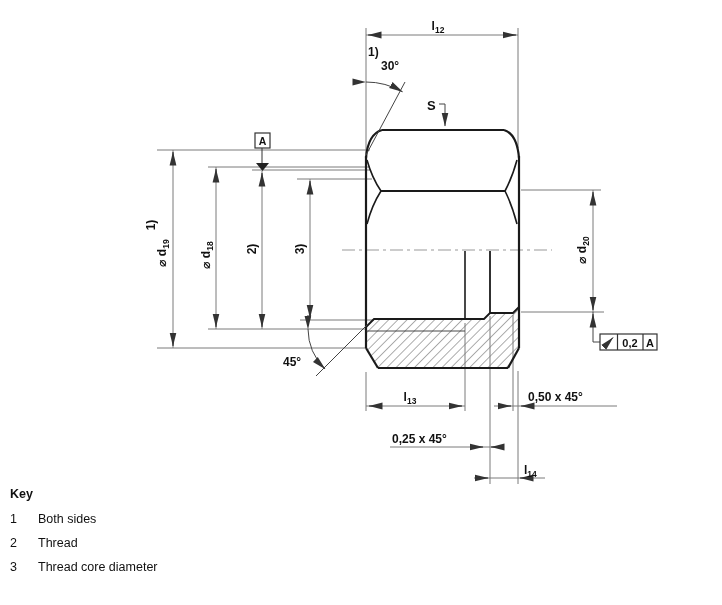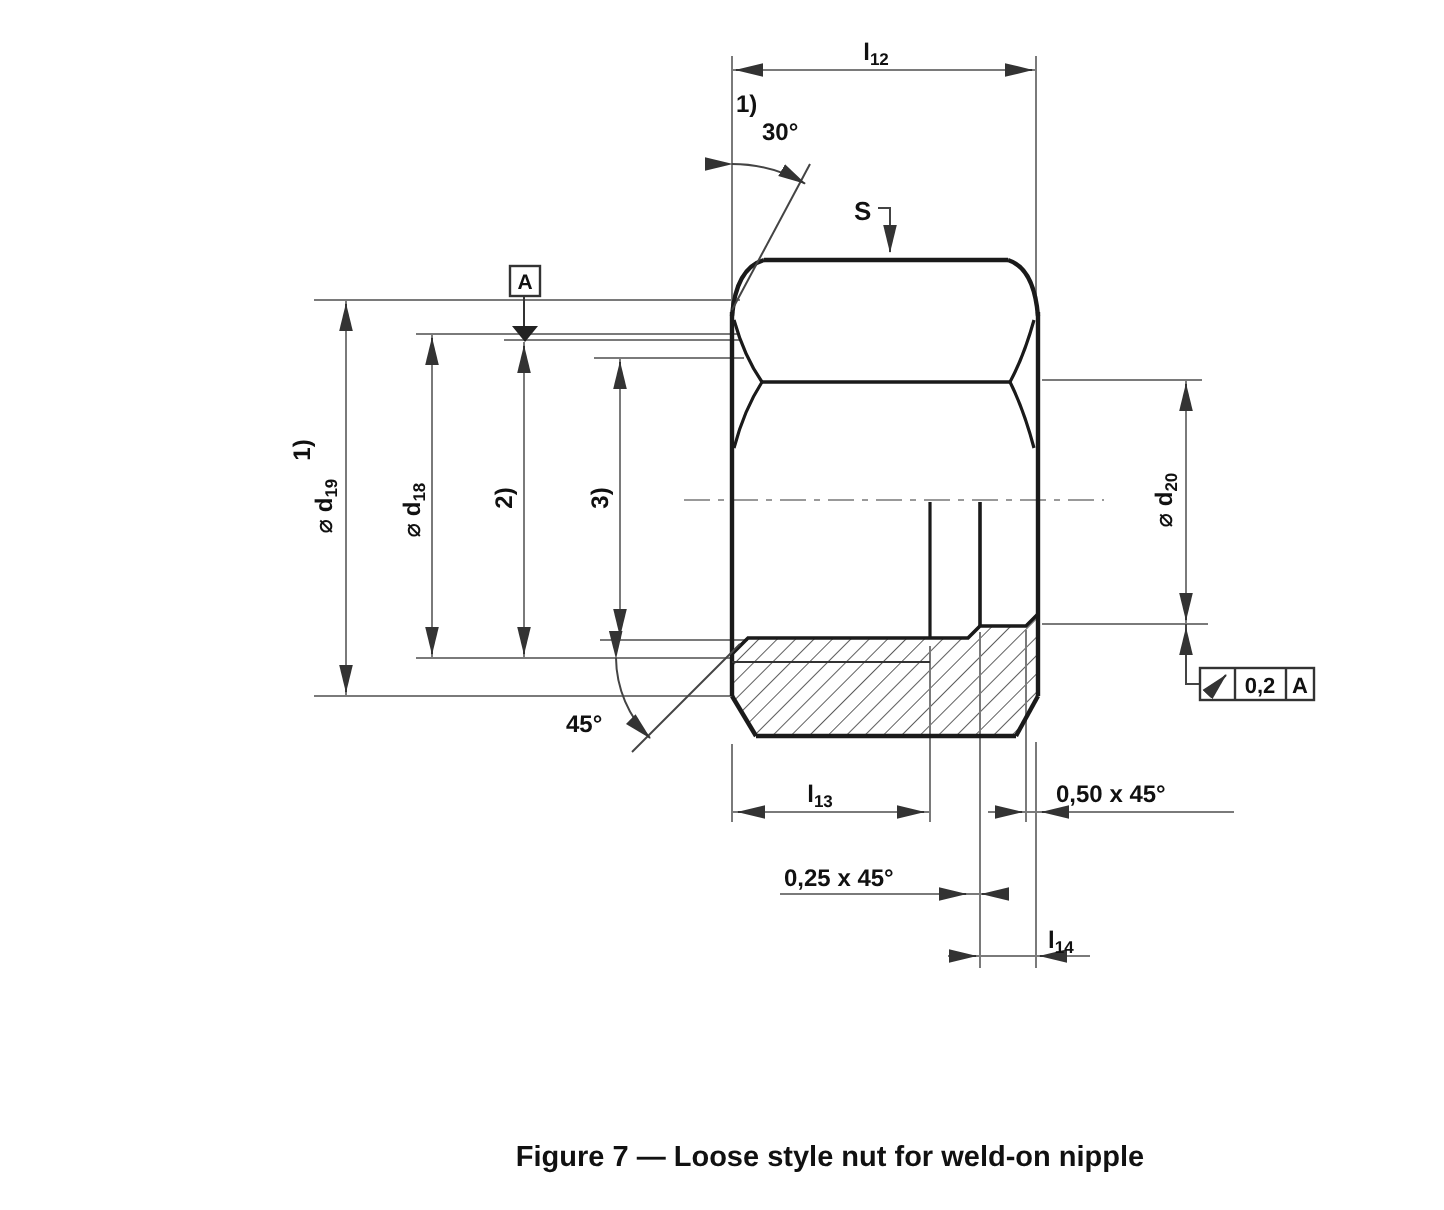--- a/index.html
+++ b/index.html
@@ -164,16 +164,30 @@
     <rect x="600" y="334" width="57" height="16" fill="#fff" stroke="#333" stroke-width="1.2"></rect>
     <line x1="617.5" y1="334" x2="617.5" y2="350" stroke="#333" stroke-width="1.2"></line>
     <line x1="643" y1="334" x2="643" y2="350" stroke="#333" stroke-width="1.2"></line>
     <line x1="604" y1="347" x2="613" y2="337.5" stroke="#333" stroke-width="1" marker-end="url(#arr)"></line>
     <text x="630" y="346.5" text-anchor="middle" font-size="11" font-weight="bold">0,2</text>
     <text x="650" y="346.5" text-anchor="middle" font-size="11" font-weight="bold">A</text>
   </g>
 </svg>
 
 
+<div class="key-block">
+  <div class="key-title">Key</div>
+  <div class="key-row">
+    <span class="key-num">1</span>
+    <span class="key-label">Both sides</span>
+  </div>
+  <div class="key-row">
+    <span class="key-num">2</span>
+    <span class="key-label">Thread</span>
+  </div>
+  <div class="key-row">
+    <span class="key-num">3</span>
+    <span class="key-label">Thread core diameter</span>
+  </div>
+</div>
 
 
-<div class="caption">Figure 7 — Loose style nut for weld-on nipple</div>
 </div>
 
 </body></html>

